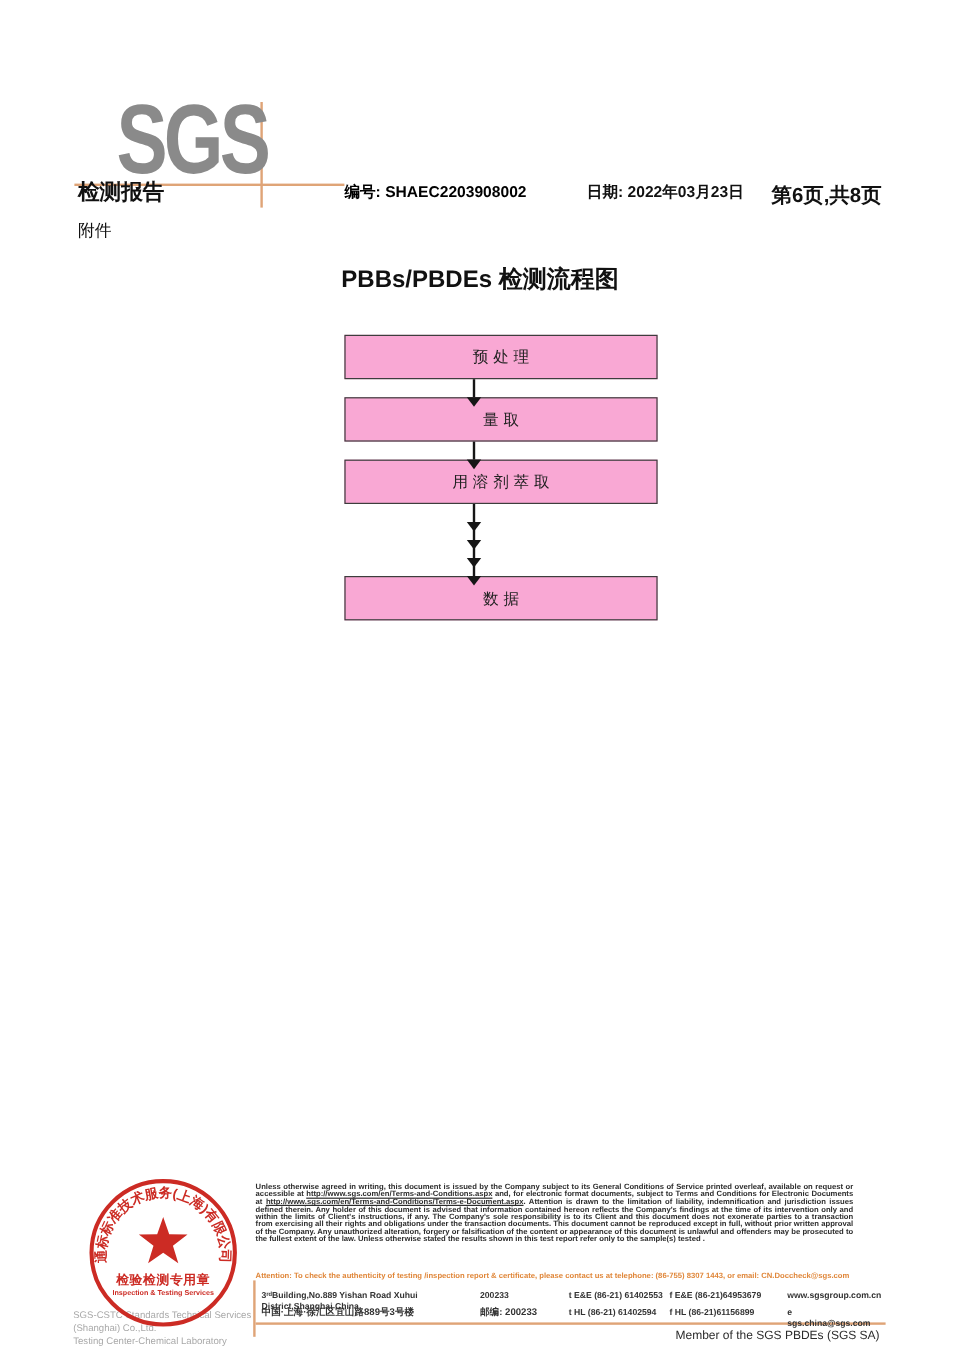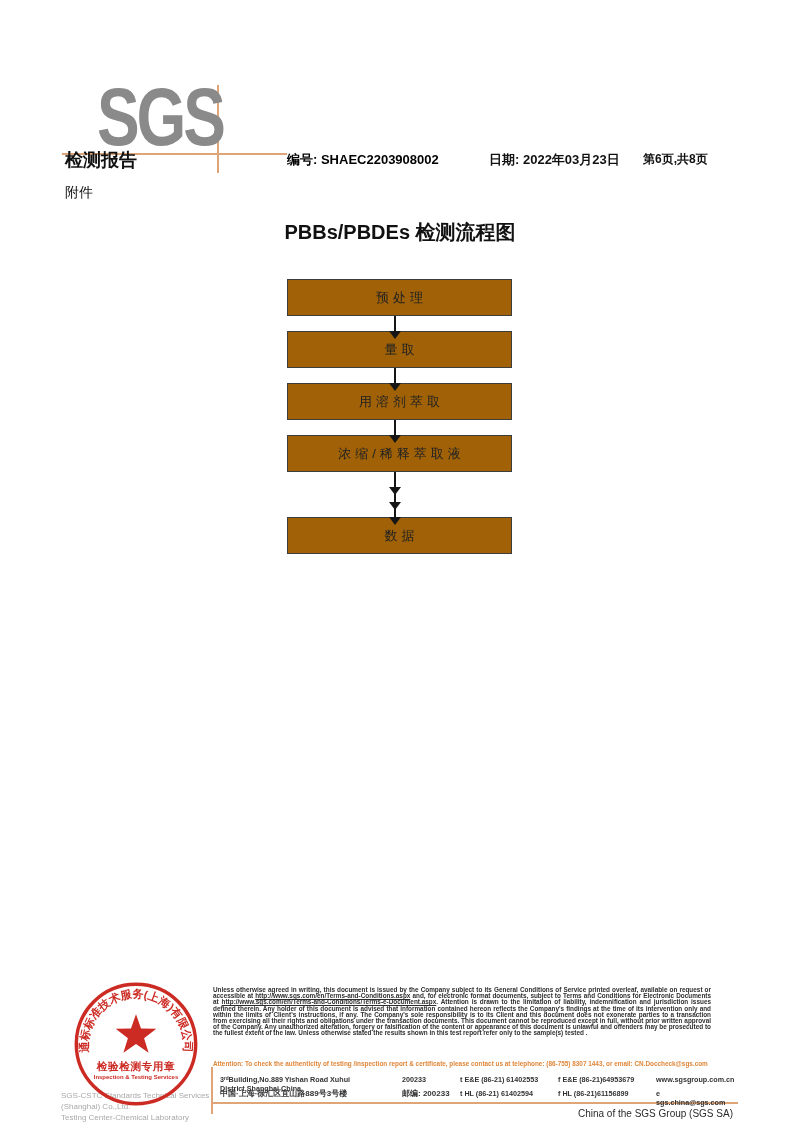--- a/index.html
+++ b/index.html
@@ -18,31 +18,31 @@
     letter-spacing:-4px; transform:scaleX(0.78); transform-origin:left;
     line-height:1;
   }
   .logo-hline { position:absolute; left:-33px; top:85px; width:225px; height:2px; background:#dfa477; }
   .logo-vline { position:absolute; left:122px; top:17px; width:2px; height:88px; background:#dfa477; }
 
   
   .report-title { position:absolute; left:65px; top:148px; font-size:18px; font-weight:bold; color:#111; }
   .report-no   { position:absolute; left:287px; top:151px; font-size:13px; font-weight:bold; color:#000000; }
   .report-date { position:absolute; left:489px; top:151px; font-size:13px; font-weight:bold; color:#111; }
-  .report-page { position:absolute; left:643px; top:151px; font-size:12px; font-weight:bold; color:#111; }
+  .report-page { position:absolute; left:643px; top:151px; font-size:17px; font-weight:bold; color:#111; }
   .attachment  { position:absolute; left:65px; top:184px; font-size:14px; font-weight:normal; color:#111; }
 
   
   .fc-title {
     position:absolute; left:0; right:0; top:219px;
     text-align:center; font-size:20px; font-weight:bold; color:#111;
   }
   .flowchart { position:absolute; left:287px; top:279px; width:216px; }
   .fc-box {
-    width:225px; height:37px; border:1px solid #3d3d3d; background:#a16207;
+    width:261px; height:37px; border:1px solid #3d3d3d; background:#f9a8d4;
     display:flex; align-items:center; justify-content:center;
     font-size:13px; color:#222; letter-spacing:4px; text-indent:4px;
   }
   .fc-arrow { position:relative; width:2px; height:15px; background:#161616; margin:0 auto; }
   .fc-arrow::after {
     content:""; position:absolute; left:-5px; bottom:-8px;
     border-left:6px solid transparent; border-right:6px solid transparent;
     border-top:8px solid #161616;
   }
 
@@ -63,21 +63,21 @@
     text-align:left;
   }
 
   .addr-block {
     position:absolute; left:216px; top:1075px; width:500px;
     font-size:7.2px; color:#333; font-weight:bold;
   }
   .addr-row { display:flex; align-items:baseline; height:13px;justify-content:flex-end; }
   .addr-col1 { width:182px; }
   .addr-col2 { width:58px; }
-  .addr-col3 { width:98px; }
+  .addr-col3 { width:84px;margin-left:16px; }
   .addr-col4 { width:98px; }
   .addr-col5 { width:60px; }
   .addr-cn { font-size:8px; }
 
   .foot-vline { position:absolute; left:211px; top:1067px; width:2px; height:47px; background:#dfa477; }
   .foot-hline { position:absolute; left:213px; top:1102px; width:525px; height:2px; background:#dfa477; }
   .member {
     position:absolute; left:438px; top:1108px; width:295px;
     text-align:right; font-size:10px; color:#2b2b2b;
   }
@@ -100,21 +100,20 @@
   <div class="attachment">附件</div>
 
   <div class="fc-title">PBBs/PBDEs 检测流程图</div>
   <div class="flowchart">
     <div class="fc-box">预处理</div>
     <div class="fc-arrow"></div>
     <div class="fc-box">量取</div>
     <div class="fc-arrow"></div>
     <div class="fc-box">用溶剂萃取</div>
     <div class="fc-arrow"></div>
-    <div class="fc-box">浓缩/稀释萃取液</div>
     <div class="fc-arrow"></div>
     <div class="fc-arrow"></div>
     <div class="fc-arrow"></div>
     <div class="fc-box">数据</div>
   </div>
 
   <div class="company-lines">
     <div>SGS-CSTC Standards Technical Services (Shanghai) Co.,Ltd.</div>
     <div>Testing Center-Chemical Laboratory</div>
   </div>
@@ -148,15 +147,15 @@
     </div>
     <div class="addr-row">
       <span class="addr-col1 addr-cn">中国·上海·徐汇区宜山路889号3号楼</span>
       <span class="addr-col2 addr-cn">邮编: 200233</span>
       <span class="addr-col3">t HL (86-21) 61402594</span>
       <span class="addr-col4">f HL (86-21)61156899</span>
       <span class="addr-col5">e sgs.china@sgs.com</span>
     </div>
   </div>
 
-  <div class="member">China of the SGS Group (SGS SA)</div>
+  <div class="member">Member of the SGS PBDEs (SGS SA)</div>
 
 </div>
 
 </body></html>

